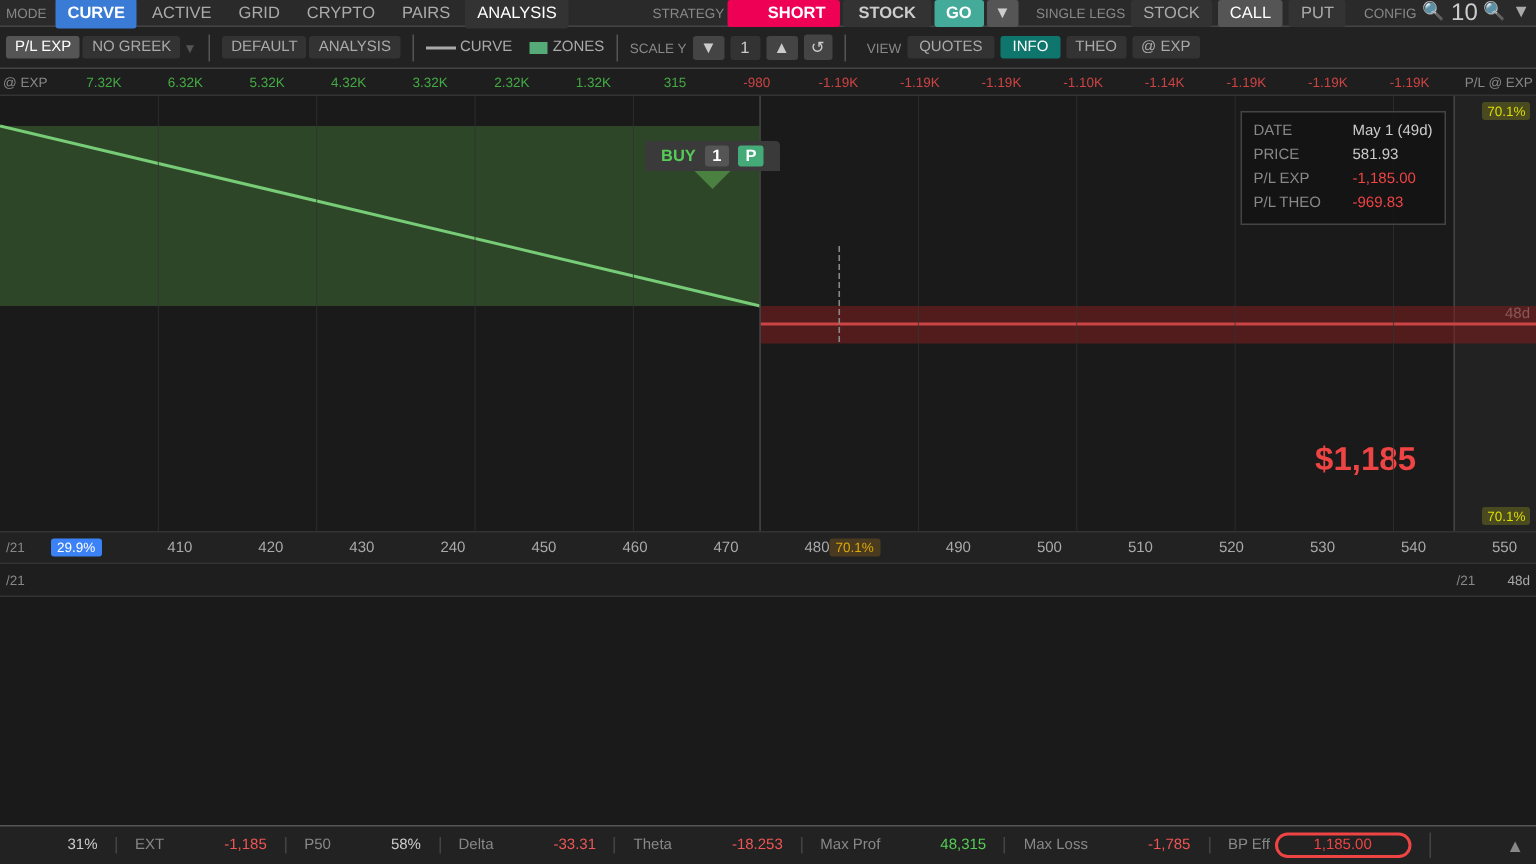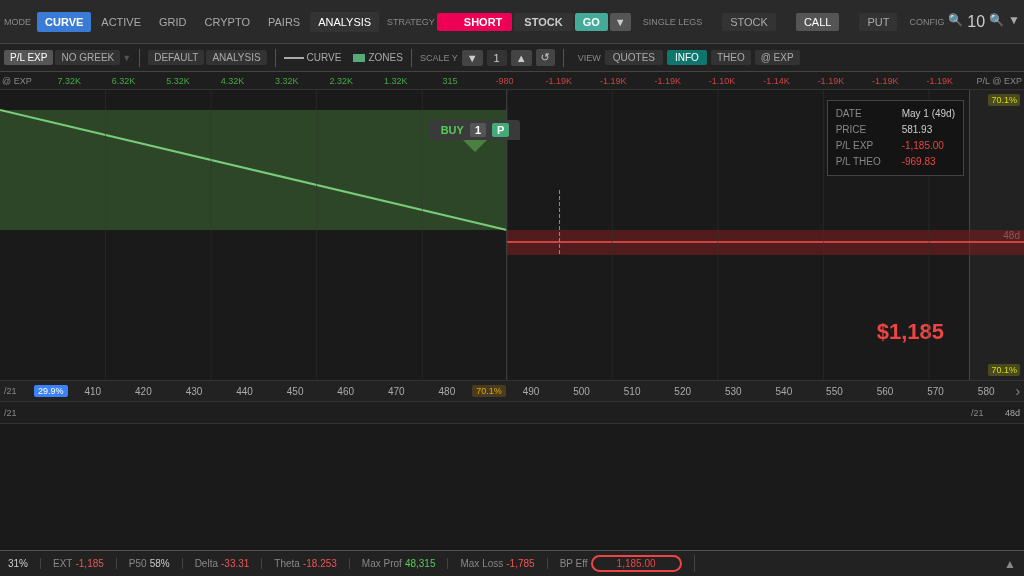--- a/index.html
+++ b/index.html
@@ -11,21 +11,21 @@
       font-size: 11px;
       color: #ccc;
       overflow: hidden;
     }
 
     
     .top-nav {
       display: flex;
       align-items: center;
       background: #2a2a2a;
-      height: 44px;
+      height: 18px;
       border-bottom: 1px solid #444;
       padding: 0 4px;
       gap: 2px;
     }
     .nav-item {
       padding: 4px 8px;
       cursor: pointer;
       font-size: 11px;
       color: #aaa;
       border-radius: 2px;
@@ -81,21 +81,21 @@
       color: #ccc;
       padding: 3px 5px;
       border-radius: 2px;
       cursor: pointer;
     }
 
     
     .single-legs {
       display: flex;
       align-items: center;
-      gap: 20px;
+      gap: 4px;
       margin-left: 10px;
     }
     .legs-label {
       font-size: 9px;
       color: #888;
     }
     .legs-btn {
       padding: 3px 8px;
       font-size: 11px;
       cursor: pointer;
@@ -376,21 +376,21 @@
       height: 22px;
       padding: 0 4px;
       font-size: 10px;
       color: #aaa;
       border-top: 1px solid #333;
       border-bottom: 1px solid #333;
       position: relative;
     }
     .x-tick {
       flex: 1;
-      text-align: center;
+      padding-left: 44px;
     }
     .x-tick-highlighted {
       background: #3b82f6;
       color: #fff;
       border-radius: 2px;
       padding: 1px 4px;
       font-size: 9px;
     }
     .right-scroll {
       color: #888;
@@ -468,21 +468,21 @@
     }
     .stat-item {
       display: flex;
       align-items: center;
       gap: 3px;
       padding: 0 12px;
       border-right: 1px solid #444;
     }
     .stat-item:first-child { padding-left: 0; }
     .stat-label { color: #888; }
-    .stat-val { color: #ccc; }
+    .stat-val { color: #ccc; margin-left: 37px; }
     .stat-val.red { color: #e55; }
     .stat-val.green { color: #5c5; }
 
     
     .bpeff-box {
       border: 2px solid #e44;
       border-radius: 10px;
       padding: 1px 24px;
       color: #e44;
       font-size: 10px;
@@ -652,21 +652,21 @@
   <div class="bpeff-highlight">$1,185</div>
 </div>
 
 <div class="x-axis-row">
   <span style="font-size:9px;color:#888;min-width:30px;">/21</span>
 
   <span class="x-tick-highlighted">29.9%</span>
   <span class="x-tick">410</span>
   <span class="x-tick">420</span>
   <span class="x-tick">430</span>
-  <span class="x-tick">440</span>
+  <span class="x-tick">240</span>
   <span class="x-tick">450</span>
   <span class="x-tick">460</span>
   <span class="x-tick">470</span>
   <span class="x-tick">480</span>
 
   <span class="x-tick-highlighted" style="background:#4a3a20;color:#da0;">70.1%</span>
   <span class="x-tick">490</span>
   <span class="x-tick">500</span>
   <span class="x-tick">510</span>
   <span class="x-tick">520</span>

